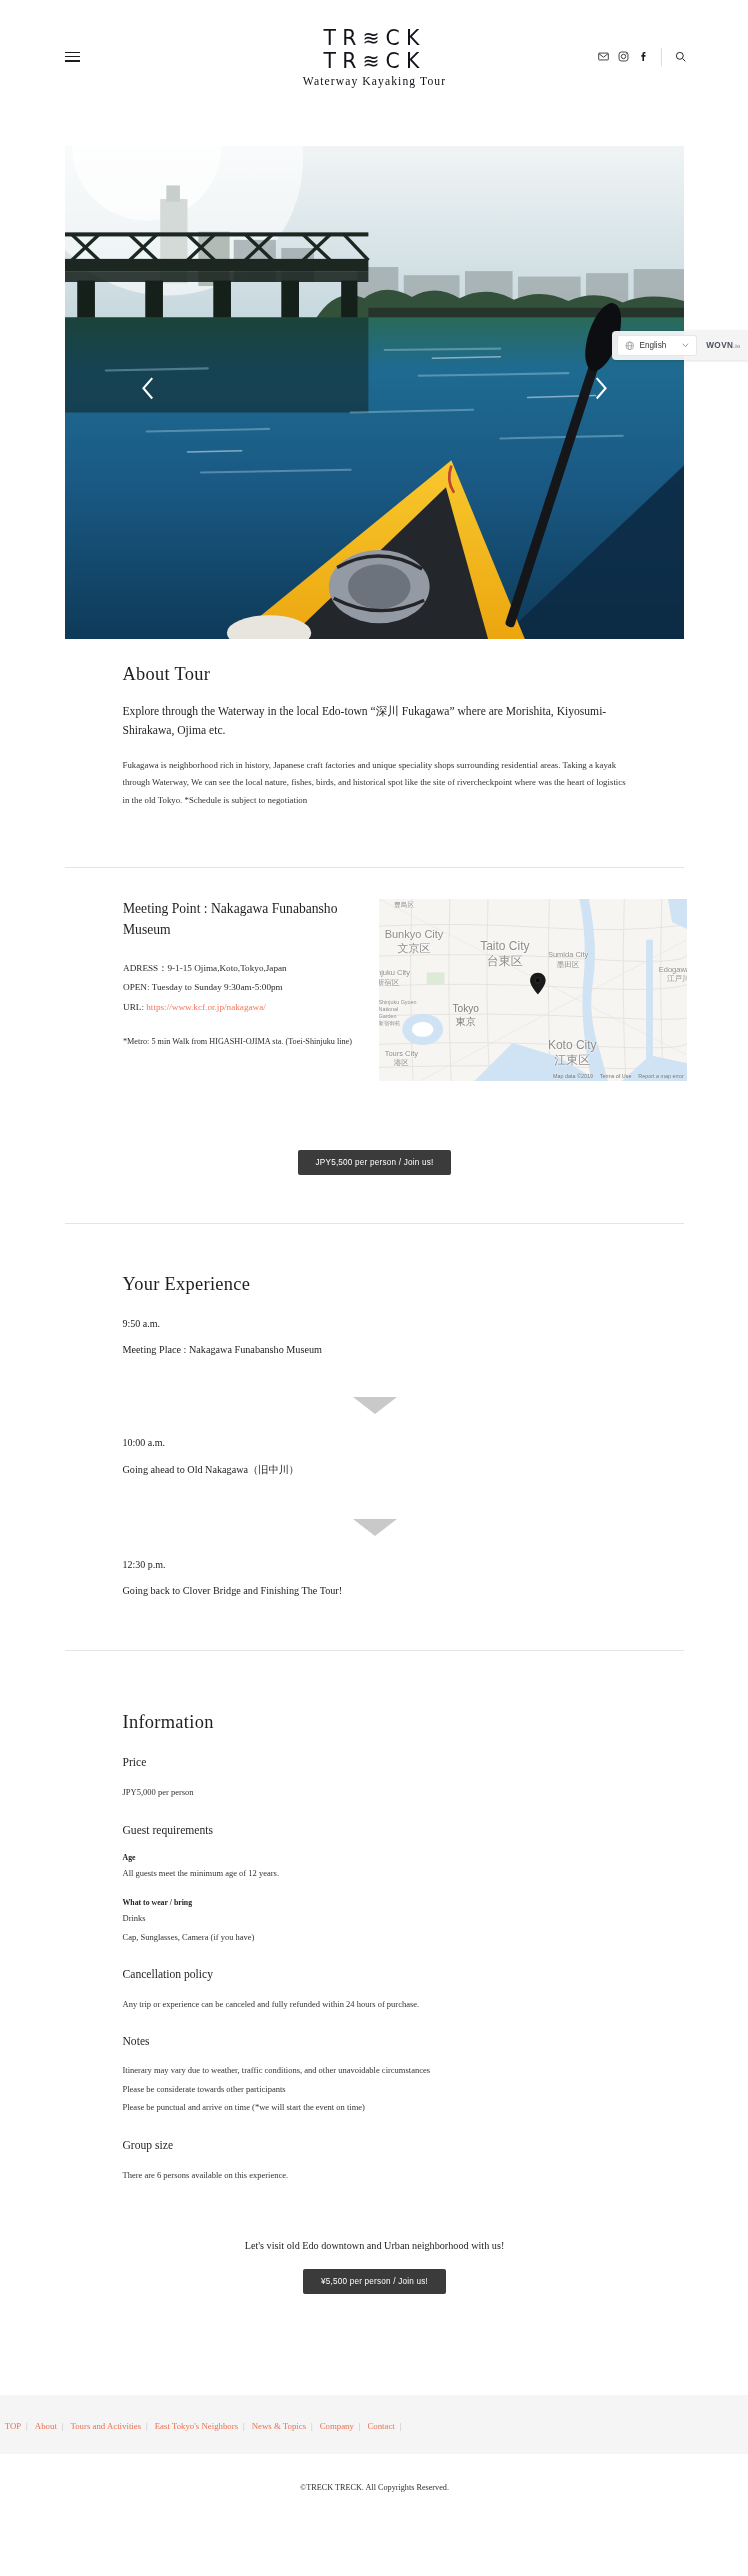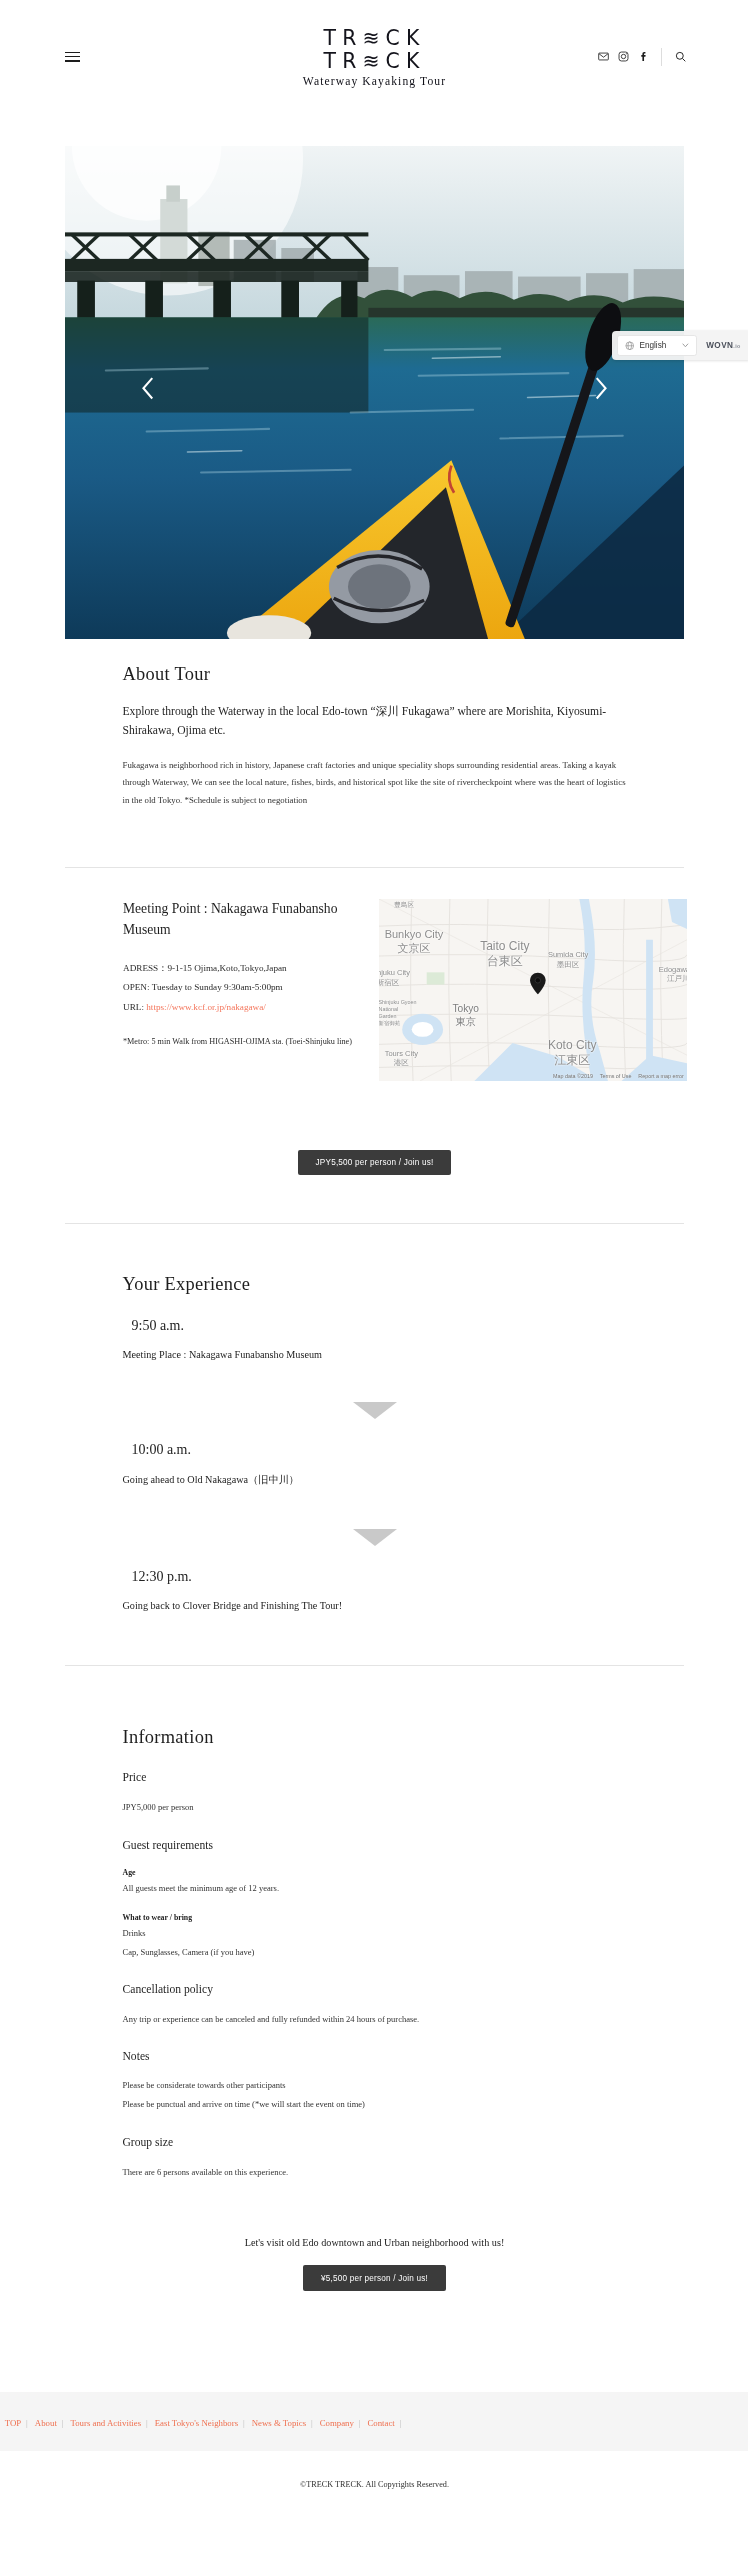--- a/index.html
+++ b/index.html
@@ -55,21 +55,21 @@
   .map-attr { position:absolute; right:2.7px; bottom:2px; font-family:"Liberation Sans", sans-serif; font-size:5.4px; color:#6f6f6f; display:flex; gap:6.8px; text-shadow:0 0 1.4px #fff; }
   .map-attr span { cursor:pointer; }
   .map-pin { position:absolute; left:49%; top:40%; width:17.7px; height:23px; }
 
   
   .join-btn { display:block; margin:10px auto; background:#3b3b3b; color:#fff; border:none; border-radius:2px; font-family:Liberation Sans, sans-serif; font-size:8.2px; padding:8.2px 17.7px; cursor:pointer; letter-spacing:0.2px; }
   .join-top-wrap { padding:17.7px 0 38px 0; }
 
   
   .experience { padding-top:50px; padding-bottom:54px; }
-  .exp-time { font-size:14px; margin-top:23px; color:#222;margin-left:9px; }
+  .exp-time { font-size:10px; margin-top:23px; color:#222; }
   .exp-desc { font-size:10.2px; margin-top:15px; color:#222; }
   .tri { width:0; height:0; border-left:22.5px solid transparent; border-right:22.5px solid transparent; border-top:17.7px solid #c9c9c9; margin:42px auto 11px auto; }
 
   
   .information { padding-top:61px; }
   .info-sub { font-size:11.6px; margin-top:23px; color:#1f1f1f; }
   .info-text { font-size:8.5px; line-height:1.9; margin-top:15px; color:#333; }
   .info-label { font-size:7.8px; font-weight:bold; margin-top:16.3px; color:#222; }
   .info-small { font-size:8.5px; line-height:1.8; margin-top:4.1px; color:#333; }
   .notes-line { font-size:8.5px; line-height:1.85; color:#333; margin-top:2.7px; }
@@ -396,20 +396,21 @@
     <div class="info-small">All guests meet the minimum age of 12 years.</div>
     <div class="info-label">What to wear / bring</div>
     <div class="info-small">Drinks</div>
     <div class="info-small">Cap, Sunglasses, Camera (if you have)</div>
 
     <div class="info-sub">Cancellation policy</div>
     <div class="info-text">Any trip or experience can be canceled and fully refunded within 24 hours of purchase.</div>
 
     <div class="info-sub">Notes</div>
     <div class="info-text" style="margin-top:15px;">
+      <div class="notes-line" style="margin-top:0;">Itinerary may vary due to weather, traffic conditions, and other unavoidable circumstances</div>
       <div class="notes-line">Please be considerate towards other participants</div>
       <div class="notes-line">Please be punctual and arrive on time (*we will start the event on time)</div>
     </div>
 
     <div class="info-sub">Group size</div>
     <div class="info-text">There are 6 persons available on this experience.</div>
   </section>
 
   <section class="cta">
     <div class="cta-lead">Let's visit old Edo downtown and Urban neighborhood with us!</div>

